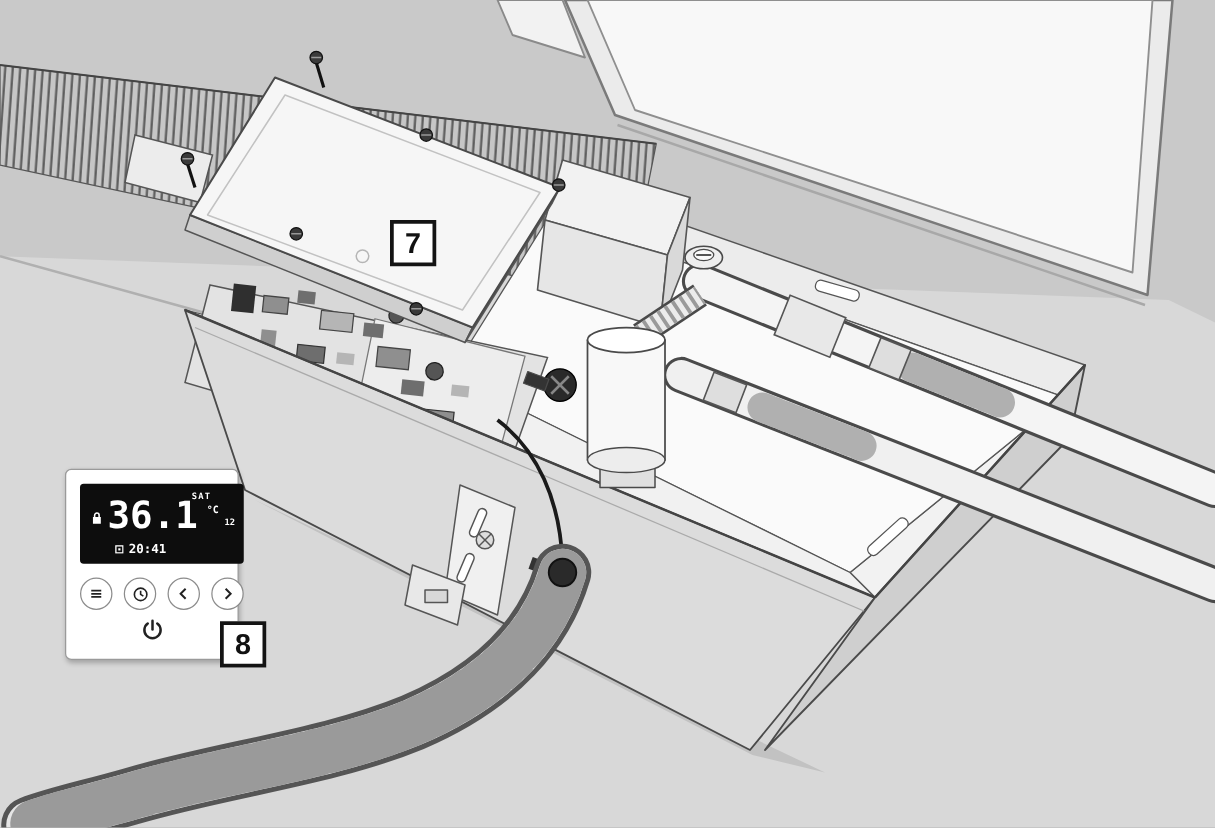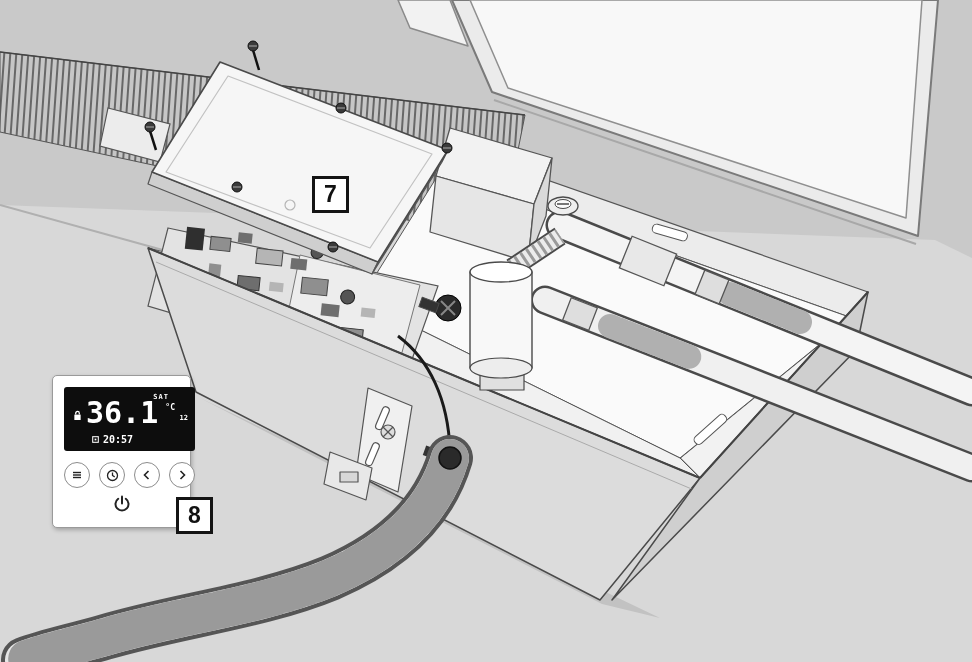--- a/index.html
+++ b/index.html
@@ -222,21 +222,21 @@
             <path d="M3 5V3.5a2 2 0 0 1 4 0V5" fill="none" stroke="#fff" stroke-width="1.4"></path>
             <rect x="1.5" y="5" width="7" height="6" fill="#fff"></rect>
           </svg>
       </span>
       <span class="disp-temp">36.1</span>
       <span class="disp-time-row">
         <svg class="disp-cal" width="7" height="7" viewBox="0 0 8 8">
             <rect x="0.8" y="0.8" width="6.4" height="6.4" fill="none" stroke="#fff" stroke-width="1.2"></rect>
             <rect x="3" y="3" width="2" height="2" fill="#fff"></rect>
           </svg>
-        <span>20:57</span>
+        <span>20:41</span>
       </span>
     </div>
 
     <div id="thermo-buttons">
       <span class="t-btn">
         <svg width="12" height="12" viewBox="0 0 12 12">
             <g stroke="#222" stroke-width="1.4">
               <line x1="2" y1="3.5" x2="10" y2="3.5"></line>
               <line x1="2" y1="6" x2="10" y2="6"></line>
               <line x1="2" y1="8.5" x2="10" y2="8.5"></line>

